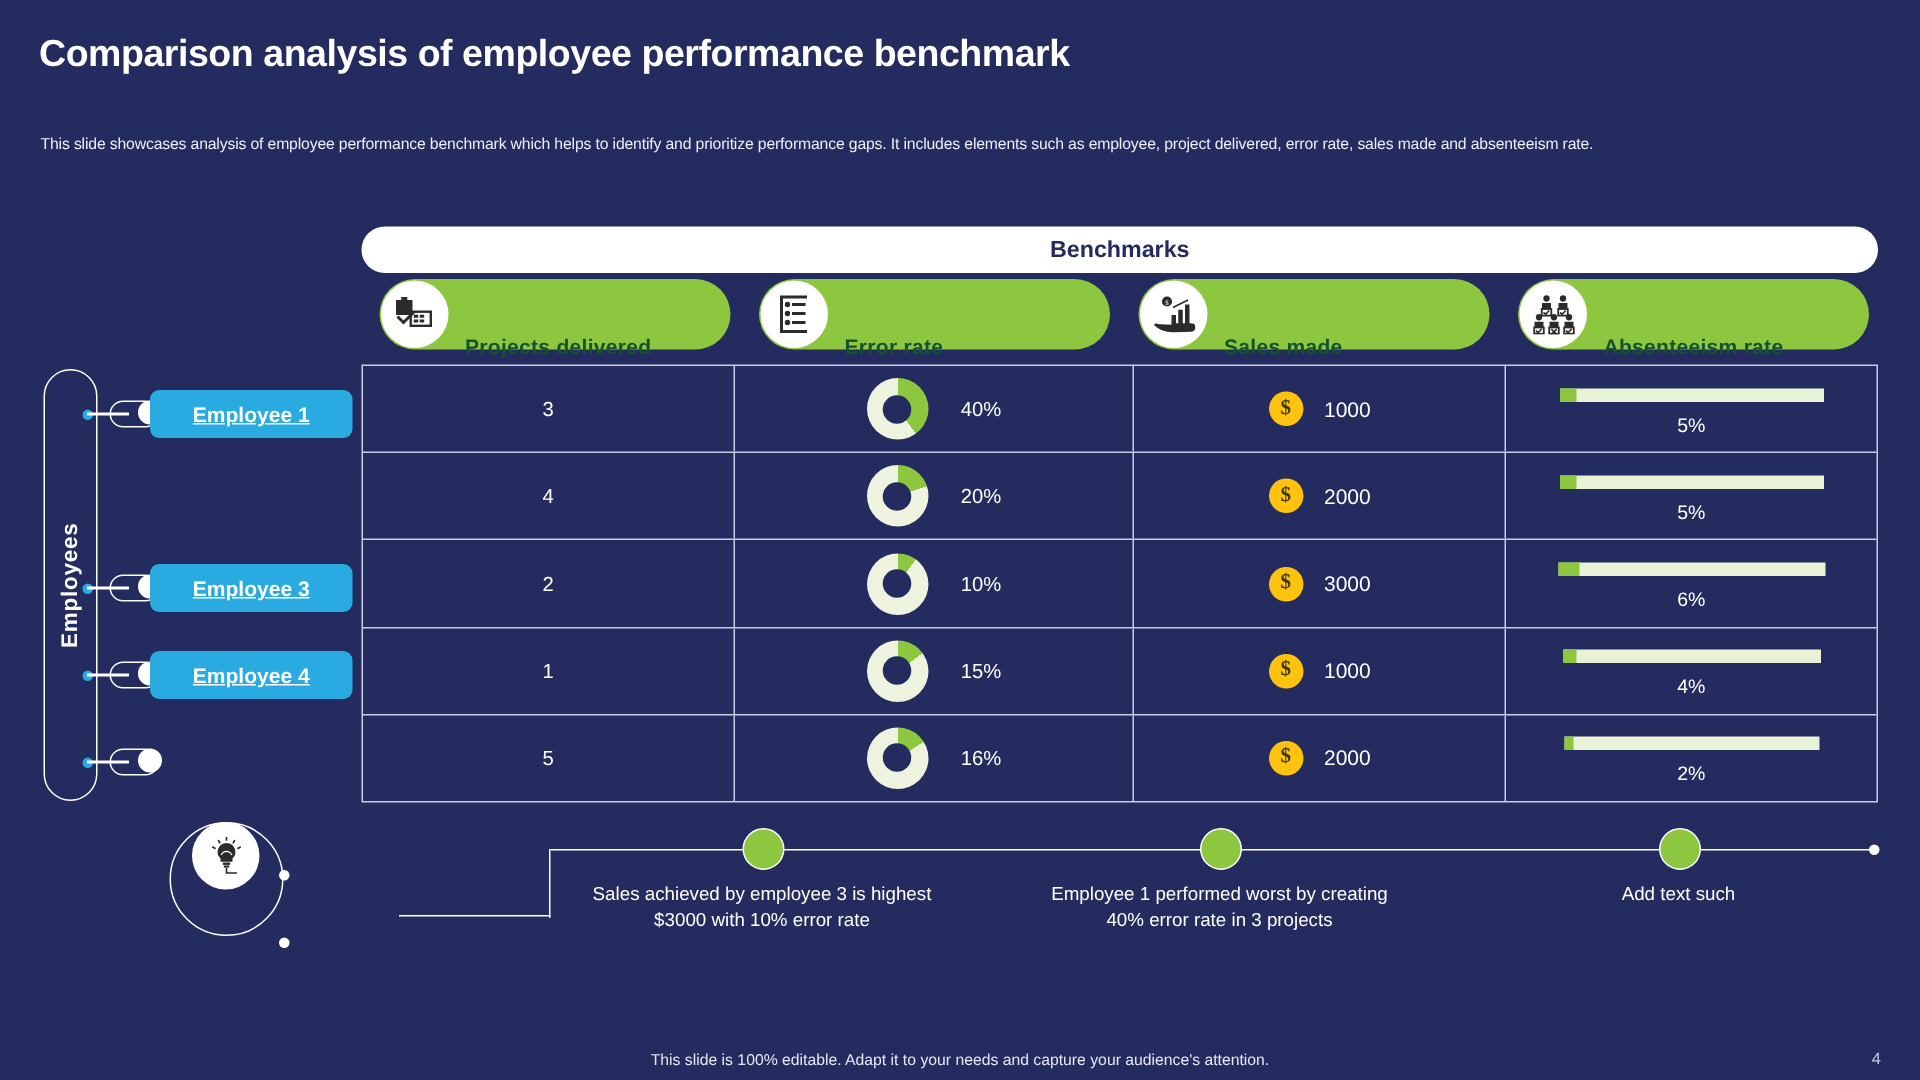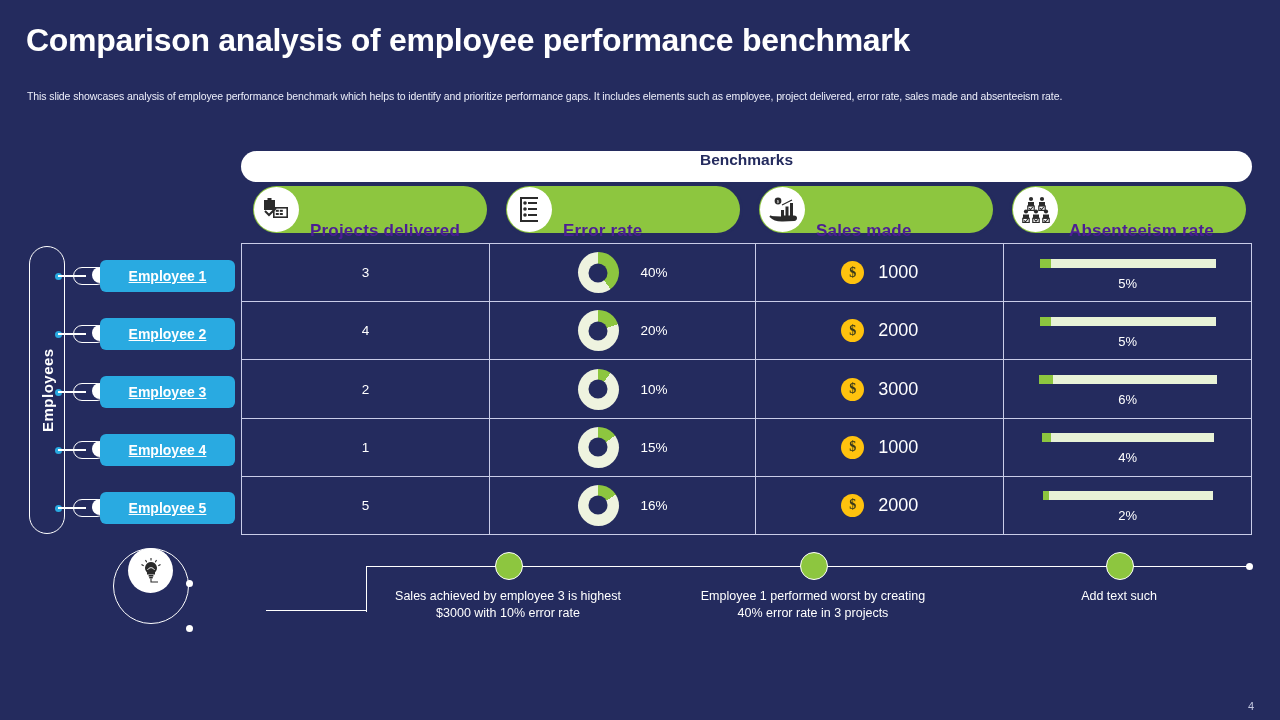--- a/index.html
+++ b/index.html
@@ -11,38 +11,38 @@
   }
   .slide {
     position: relative;
     width: 1280px; height: 720px;
     background: #242b5e;
   }
 
   
   .title {
     position: absolute; left: 26px; top: 22px;
-    font-size: 32px; font-weight: bold; color: #ffffff;
+    font-size: 25px; font-weight: bold; color: #ffffff;
     letter-spacing: -0.3px;
     white-space: nowrap;
   }
   .subtitle {
     position: absolute; left: 27px; top: 90px;
     width: 1230px;
     font-size: 10.5px; color: #eceefa;
     letter-spacing: -0.1px;
     white-space: nowrap;
   }
 
   
   .bench-banner {
     position: absolute; left: 241px; top: 151px;
     width: 1011px; height: 31px;
     background: #ffffff; border-radius: 16px;
-    display: flex; justify-content: center;
+    display: flex; align-items: center; justify-content: center;
   }
   .bench-banner span {
     font-size: 15.5px; font-weight: bold; color: #242b5e;
   }
 
   
   .pill-row {
     position: absolute; left: 241px; top: 186px;
     width: 1011px; height: 50px;
   }
@@ -56,21 +56,21 @@
   }
   .pill .pill-icon {
     width: 45px; height: 45px; min-width: 45px;
     border-radius: 50%;
     background: #ffffff;
     display: flex; align-items: center; justify-content: center;
     margin-left: 1px;
     position: relative; z-index: 2;
   }
   .pill .pill-label {
-    color: #4c1d95; font-size: 17px; font-weight: bold;
+    color: #14532d; font-size: 14px; font-weight: bold;
     margin-left: 11px; white-space: nowrap;
     letter-spacing: 0.2px;
     margin-top: 43px;
   }
   .pill-0 { left: 12px;  width: 234px; }
   .pill-1 { left: 265px; width: 234px; }
   .pill-2 { left: 518px; width: 234px; }
   .pill-3 { left: 771px; width: 234px; }
 
   
@@ -156,21 +156,21 @@
   .err-text { color: #ffffff; font-size: 13.5px; margin-left: 22px; }
 
   
   .coin {
     width: 23px; height: 23px; border-radius: 50%;
     background: #ffc20e;
     display: flex; align-items: center; justify-content: center;
     color: #3a3a1a; font-size: 14px; font-weight: bold;
     font-family: "Liberation Serif", serif;
   }
-  .sales-text { color: #ffffff; font-size: 18px; margin-left: 14px; }
+  .sales-text { color: #ffffff; font-size: 14px; margin-left: 14px; }
 
   
   .absbox {
     width: 100%; height: 100%;
     display: flex; flex-direction: column;
     align-items: center; justify-content: center;
     padding-top: 4px;
   }
   .absbar-wrap { height: 9px; position: relative; }
   .absbar-bg { position: absolute; left:0; top:0; height: 9px; width: 100%; background: #e8f2d7; }
@@ -343,43 +343,36 @@
   <div class="emp-bracket"></div>
   <div class="emp-bracket-label">Employees</div>
 
   <div class="emp-list">
     <div class="emp-item" style="top:14px">
       <div class="emp-dot-small"></div>
       <div class="emp-connector"></div>
       <div class="emp-toggle"></div>
       <div class="emp-chip">Employee 1</div>
     </div>
-    <div class="emp-item" style="top:72px">
-      <div class="emp-dot-small"></div>
-      <div class="emp-connector"></div>
-      <div class="emp-toggle"></div>
-      <div class="emp-chip">Employee 2</div>
-    </div>
     <div class="emp-item" style="top:130px">
       <div class="emp-dot-small"></div>
       <div class="emp-connector"></div>
       <div class="emp-toggle"></div>
       <div class="emp-chip">Employee 3</div>
     </div>
     <div class="emp-item" style="top:188px">
       <div class="emp-dot-small"></div>
       <div class="emp-connector"></div>
       <div class="emp-toggle"></div>
       <div class="emp-chip">Employee 4</div>
     </div>
     <div class="emp-item" style="top:246px">
       <div class="emp-dot-small"></div>
       <div class="emp-connector"></div>
       <div class="emp-toggle"></div>
-      <div class="emp-chip">Employee 5</div>
     </div>
   </div>
 
   <div class="table" id="tbl">
 
     <div class="trow">
       <div class="tcell c-projects">
         <span class="cell-val">3</span>
       </div>
       <div class="tcell c-error">
@@ -518,15 +511,16 @@
   <div class="tl-node n0"></div>
   <div class="tl-text t0">Sales achieved by employee 3 is highest $3000 with 10% error rate</div>
 
   <div class="tl-node n1"></div>
   <div class="tl-text t1">Employee 1 performed worst by creating 40% error rate in 3 projects</div>
 
   <div class="tl-node n2"></div>
   <div class="tl-text t2">Add text such</div>
 
   <div class="divider"></div>
+  <div class="footer">This slide is 100% editable. Adapt it to your needs and capture your audience's attention.</div>
   <div class="pagenum">4</div>
 
 </div>
 
 </body></html>

